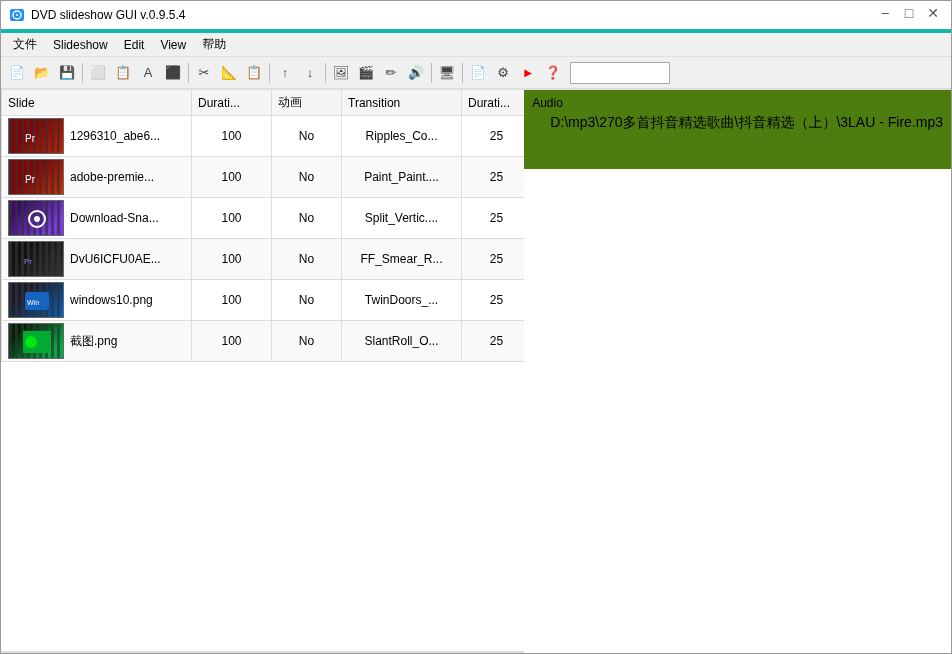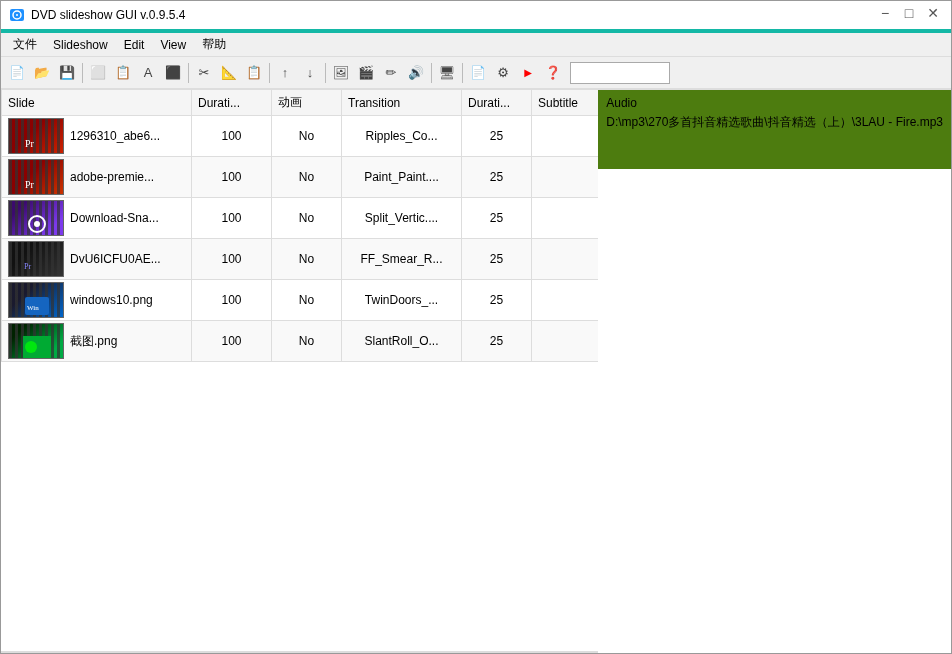--- a/index.html
+++ b/index.html
@@ -191,45 +191,46 @@
     .thumb-2 { background: linear-gradient(135deg, #8b0000 40%, #cc3300 100%); }
     .thumb-3 { background: linear-gradient(135deg, #3b0a6e 20%, #7c3aed 80%); }
     .thumb-4 { background: linear-gradient(135deg, #111 30%, #333 100%); }
     .thumb-5 { background: linear-gradient(135deg, #003366 30%, #0066cc 100%); }
     .thumb-6 { background: linear-gradient(135deg, #1a1a2e 30%, #0066cc 100%); }
     .thumb-7 { background: linear-gradient(135deg, #002200 20%, #00aa44 80%); }
     .thumb-inner {
       position: absolute;
       width: 36px;
       height: 28px;
-      top: 12px;
+      top: 4px;
       left: 10px;
       display: flex;
+      align-items: center;
       justify-content: center;
-      font-family: Liberation Serif, serif;
     }
     .slide-name {
       font-size: 12px;
       overflow: hidden;
       text-overflow: ellipsis;
     }
     .audio-section {
       height: 80px;
       padding: 6px 8px;
       background: #4d7c0f;
       border-top: 1px solid #ddd;
     }
     .audio-title {
       font-size: 12px;
       color: #000;
       margin-bottom: 4px;
     }
     .audio-path {
-      font-size: 12px;
-      color: #000;
+      font-size: 14px;
+      color: #000;
+      margin-left: 18px;
     }
     td.center { text-align: center; }
   </style>
 </head>
 <body>
 
 <div class="window">
 
   <div class="title-bar">
     <div class="title-bar-left">

